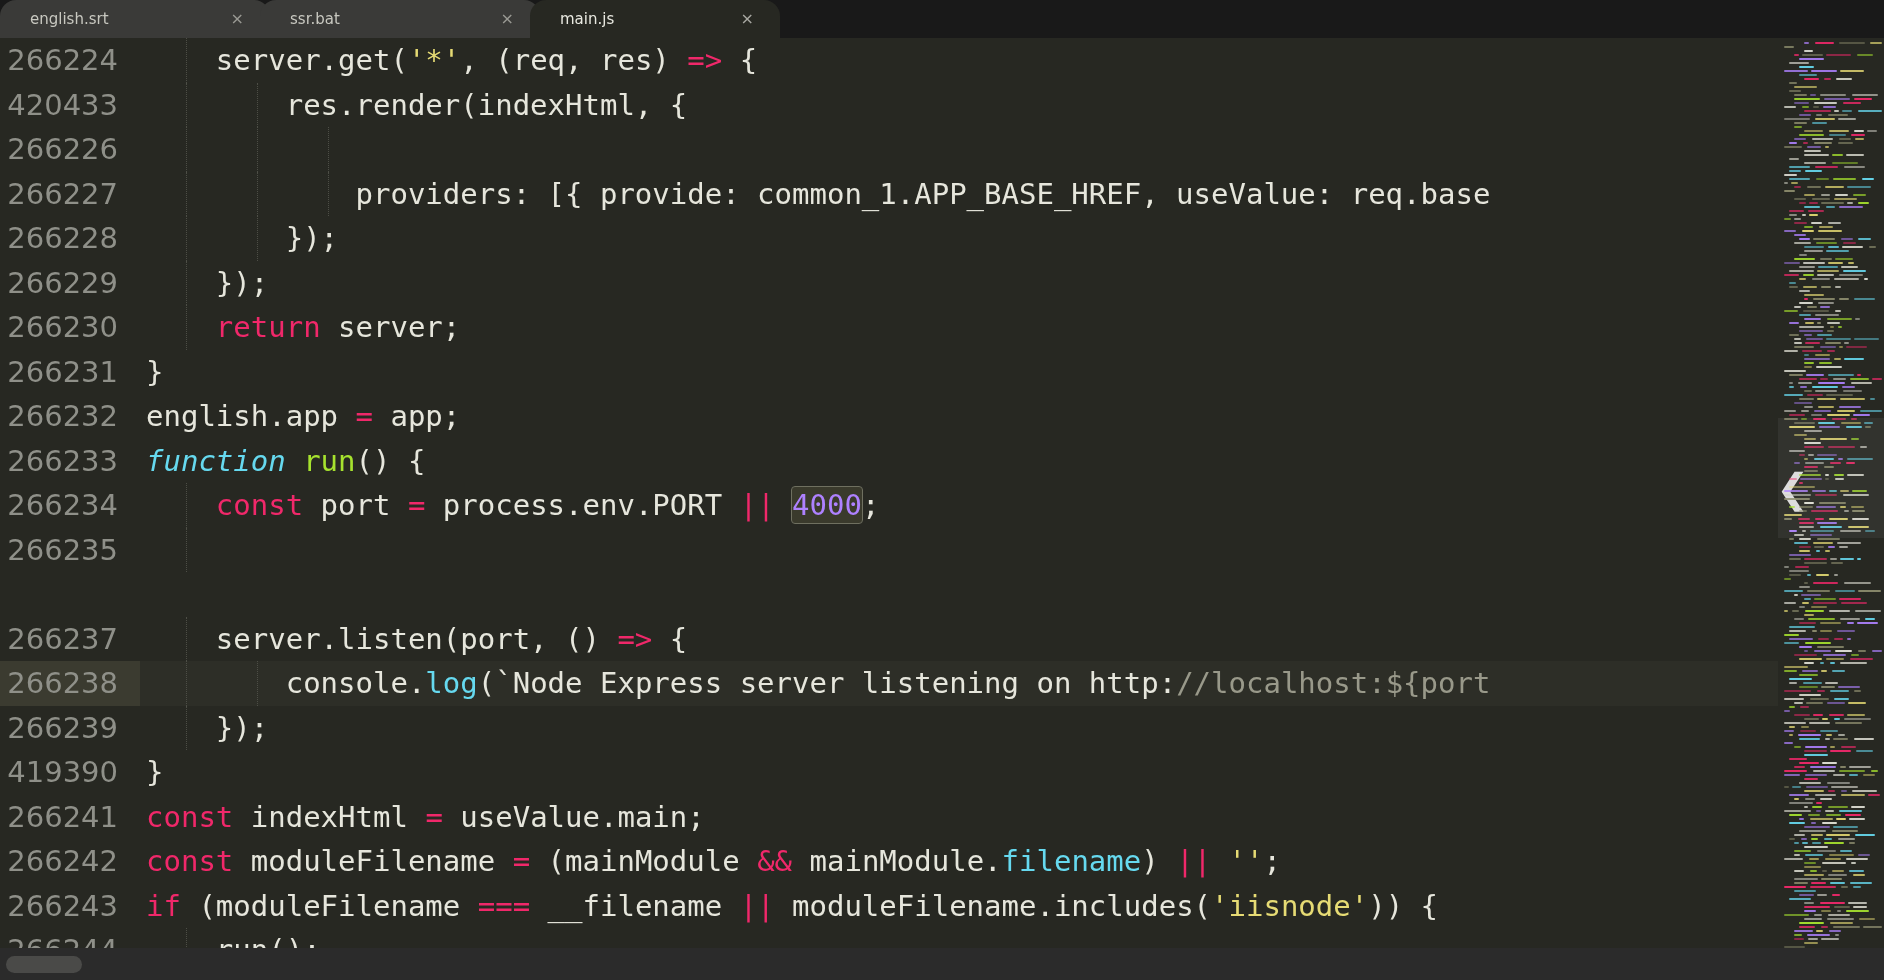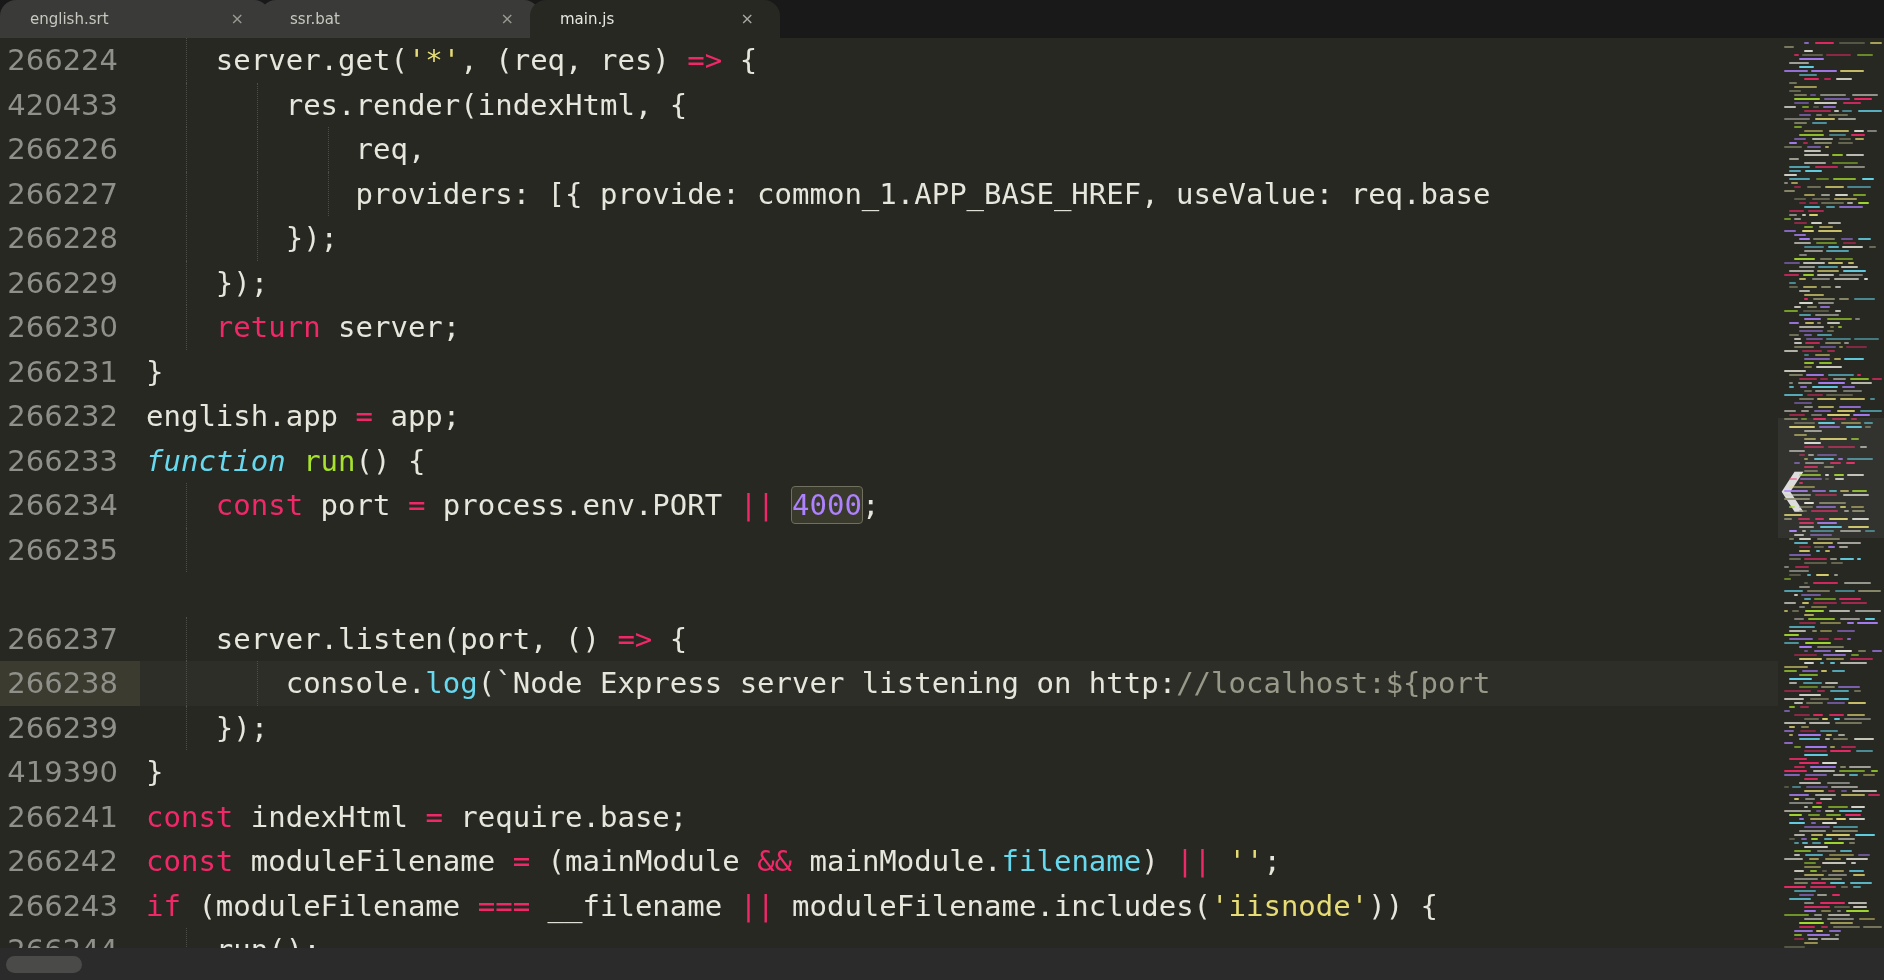--- a/index.html
+++ b/index.html
@@ -224,35 +224,35 @@
         <span class="tablabel">main.js</span>
         <span class="tabclose">×</span>
       </div>
     </div>
 
   <div class="editor">
 
     <div class="code-area" id="codearea">
         <div class="row" style="top: 0px; position: absolute; left: 0px; width: 1778px;"><div class="gutter">266224</div><div class="content"><div class="guide g1"></div><span class="t-plain">    </span><span class="t-plain">server.get(</span><span class="t-str">'*'</span><span class="t-plain">, (req, res) </span><span class="t-op">=&gt;</span><span class="t-plain"> {</span></div></div>
         <div class="row" style="top: 44.5px; position: absolute; left: 0px; width: 1778px;"><div class="gutter">420433</div><div class="content"><div class="guide g1"></div><div class="guide g2"></div><span class="t-plain">        res.render(indexHtml, {</span></div></div>
-        <div class="row" style="top: 89px; position: absolute; left: 0px; width: 1778px;"><div class="gutter">266226</div><div class="content"><div class="guide g1"></div><div class="guide g2"></div><div class="guide g3"></div><span class="t-plain">            req,</span></div></div>
+        <div class="row" style="top: 89px; position: absolute; left: 0px; width: 1778px;"><div class="gutter">266226</div><div class="content"><div class="guide g1"></div><div class="guide g2"></div><div class="guide g3"></div></div></div>
         <div class="row" style="top: 133.5px; position: absolute; left: 0px; width: 1778px;"><div class="gutter">266227</div><div class="content"><div class="guide g1"></div><div class="guide g2"></div><div class="guide g3"></div><span class="t-plain">            providers: [{ provide: common_1.APP_BASE_HREF, useValue: req.base</span></div></div>
         <div class="row" style="top: 178px; position: absolute; left: 0px; width: 1778px;"><div class="gutter">266228</div><div class="content"><div class="guide g1"></div><div class="guide g2"></div><span class="t-plain">        });</span></div></div>
         <div class="row" style="top: 222.5px; position: absolute; left: 0px; width: 1778px;"><div class="gutter">266229</div><div class="content"><div class="guide g1"></div><span class="t-plain">    });</span></div></div>
         <div class="row" style="top: 267px; position: absolute; left: 0px; width: 1778px;"><div class="gutter">266230</div><div class="content"><div class="guide g1"></div><span class="t-plain">    </span><span class="t-kw">return</span><span class="t-plain"> server;</span></div></div>
         <div class="row" style="top: 311.5px; position: absolute; left: 0px; width: 1778px;"><div class="gutter">266231</div><div class="content"><span class="t-plain">}</span></div></div>
         <div class="row" style="top: 356px; position: absolute; left: 0px; width: 1778px;"><div class="gutter">266232</div><div class="content"><span class="t-plain">english.app </span><span class="t-op">=</span><span class="t-plain"> app;</span></div></div>
         <div class="row" style="top: 400.5px; position: absolute; left: 0px; width: 1778px;"><div class="gutter">266233</div><div class="content"><span class="t-italic">function</span><span class="t-plain"> </span><span class="t-fn">run</span><span class="t-plain">() {</span></div></div>
         <div class="row" style="top: 445px; position: absolute; left: 0px; width: 1778px;"><div class="gutter">266234</div><div class="content"><div class="guide g1"></div><span class="t-plain">    </span><span class="t-kw">const</span><span class="t-plain"> port </span><span class="t-op">=</span><span class="t-plain"> process.env.PORT </span><span class="t-op">||</span><span class="t-plain"> </span><span class="t-num hl-box">4000</span><span class="t-plain">;</span></div></div>
         <div class="row" style="top: 489.5px; position: absolute; left: 0px; width: 1778px;"><div class="gutter">266235</div><div class="content"><div class="guide g1"></div><span class="t-plain">    </span></div></div>
         <div class="row" style="top: 578.5px; position: absolute; left: 0px; width: 1778px;"><div class="gutter">266237</div><div class="content"><div class="guide g1"></div><span class="t-plain">    server.listen(port, () </span><span class="t-op">=&gt;</span><span class="t-plain"> {</span></div></div>
         <div class="row current" style="top: 623px; position: absolute; left: 0px; width: 1778px;"><div class="gutter">266238</div><div class="content"><div class="guide g1"></div><div class="guide g2"></div><span class="t-plain">        console.</span><span class="t-prop">log</span><span class="t-plain">(`Node Express server listening on http:</span><span class="t-dim">//localhost:${port</span></div></div>
         <div class="row" style="top: 667.5px; position: absolute; left: 0px; width: 1778px;"><div class="gutter">266239</div><div class="content"><div class="guide g1"></div><span class="t-plain">    });</span></div></div>
         <div class="row" style="top: 712px; position: absolute; left: 0px; width: 1778px;"><div class="gutter">419390</div><div class="content"><span class="t-plain">}</span></div></div>
-        <div class="row" style="top: 756.5px; position: absolute; left: 0px; width: 1778px;"><div class="gutter">266241</div><div class="content"><span class="t-kw">const</span><span class="t-plain"> indexHtml </span><span class="t-op">=</span><span class="t-plain"> require.base;</span></div></div>
+        <div class="row" style="top: 756.5px; position: absolute; left: 0px; width: 1778px;"><div class="gutter">266241</div><div class="content"><span class="t-kw">const</span><span class="t-plain"> indexHtml </span><span class="t-op">=</span><span class="t-plain"> useValue.main;</span></div></div>
         <div class="row" style="top: 801px; position: absolute; left: 0px; width: 1778px;"><div class="gutter">266242</div><div class="content"><span class="t-kw">const</span><span class="t-plain"> moduleFilename </span><span class="t-op">=</span><span class="t-plain"> (mainModule </span><span class="t-op">&amp;&amp;</span><span class="t-plain"> mainModule.</span><span class="t-prop">filename</span><span class="t-plain">) </span><span class="t-op">||</span><span class="t-plain"> </span><span class="t-str">''</span><span class="t-plain">;</span></div></div>
         <div class="row" style="top: 845.5px; position: absolute; left: 0px; width: 1778px;"><div class="gutter">266243</div><div class="content"><span class="t-kw">if</span><span class="t-plain"> (moduleFilename </span><span class="t-op">===</span><span class="t-plain"> __filename </span><span class="t-op">||</span><span class="t-plain"> moduleFilename.includes(</span><span class="t-str">'iisnode'</span><span class="t-plain">)) {</span></div></div>
         <div class="row" style="top: 890px; position: absolute; left: 0px; width: 1778px;"><div class="gutter">266244</div><div class="content"><div class="guide g1"></div><span class="t-plain">    run();</span></div></div>
       </div>
 
     <div class="minimap" id="minimap">
       <div class="vscroll-caret" style="top:430px">❮</div>
     <div class="mm-line" style="top: 4px; left: 26px; width: 5px; opacity: 0.71; background: rgb(174, 129, 255);"></div>
         <div class="mm-line" style="top: 4px; left: 37px; width: 19px; opacity: 0.91; background: rgb(240, 40, 106);"></div>
         <div class="mm-line" style="top: 4px; left: 61px; width: 26px; opacity: 0.46; background: rgb(141, 141, 110);"></div>

